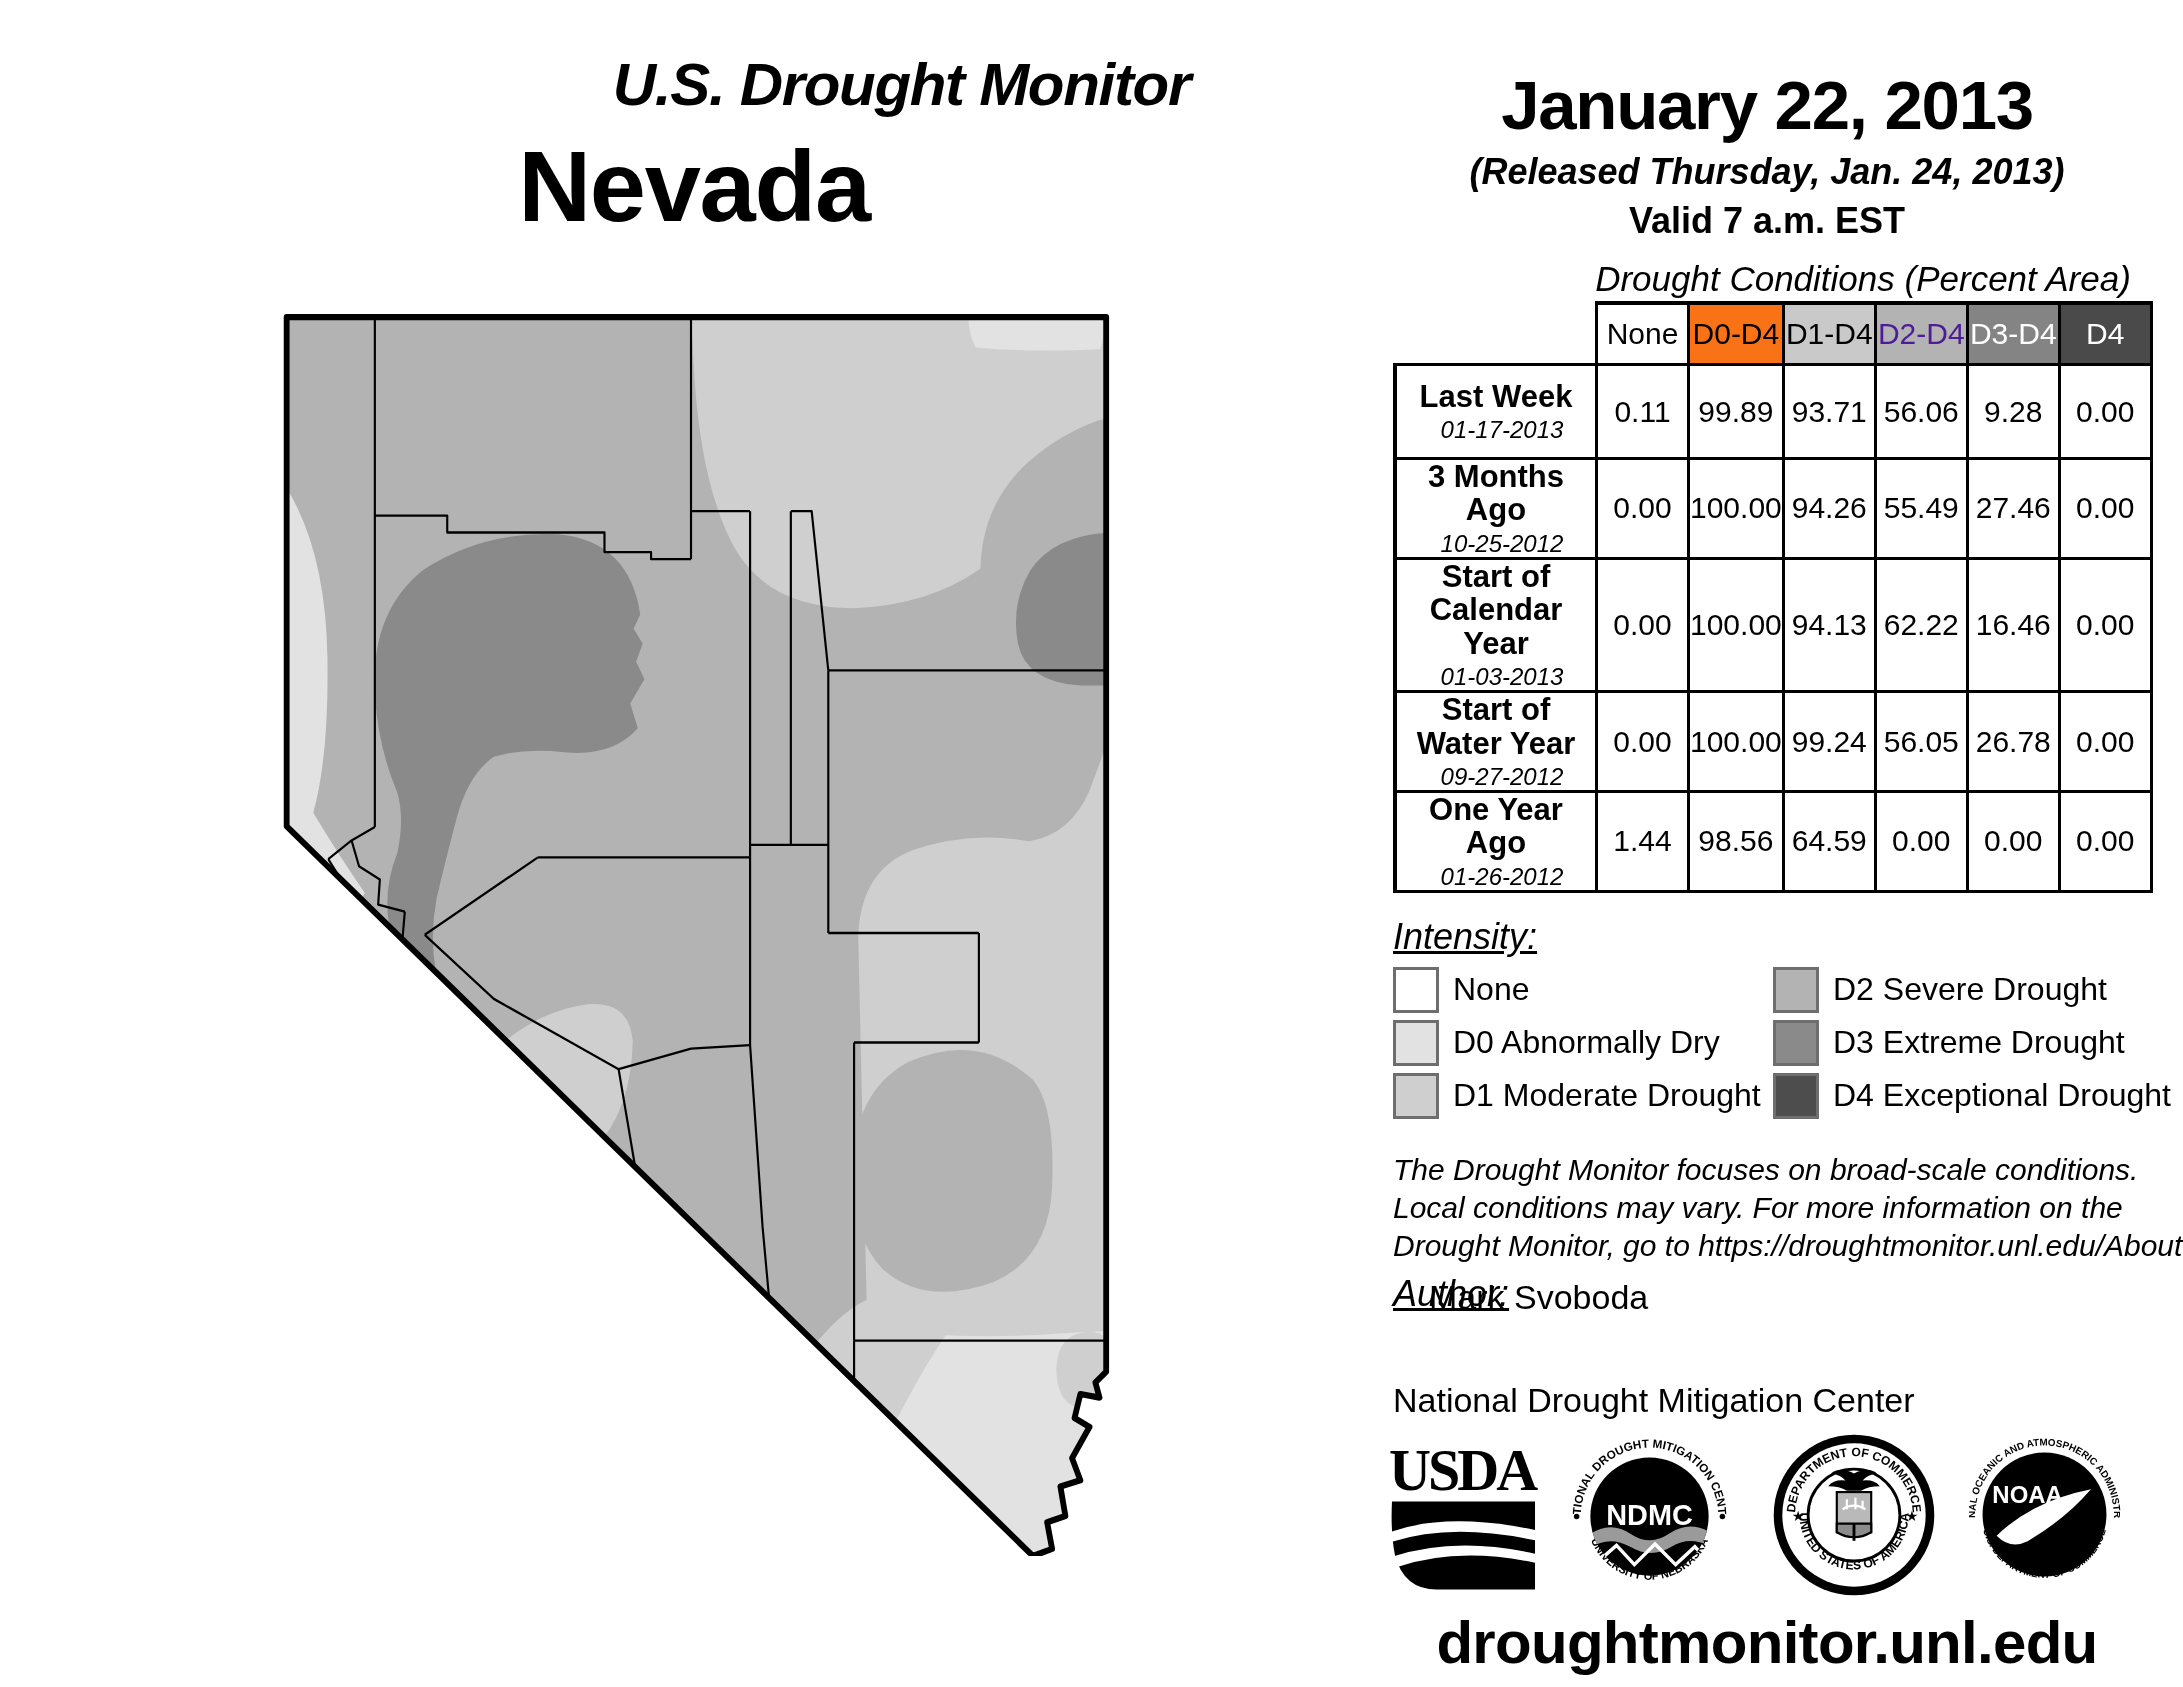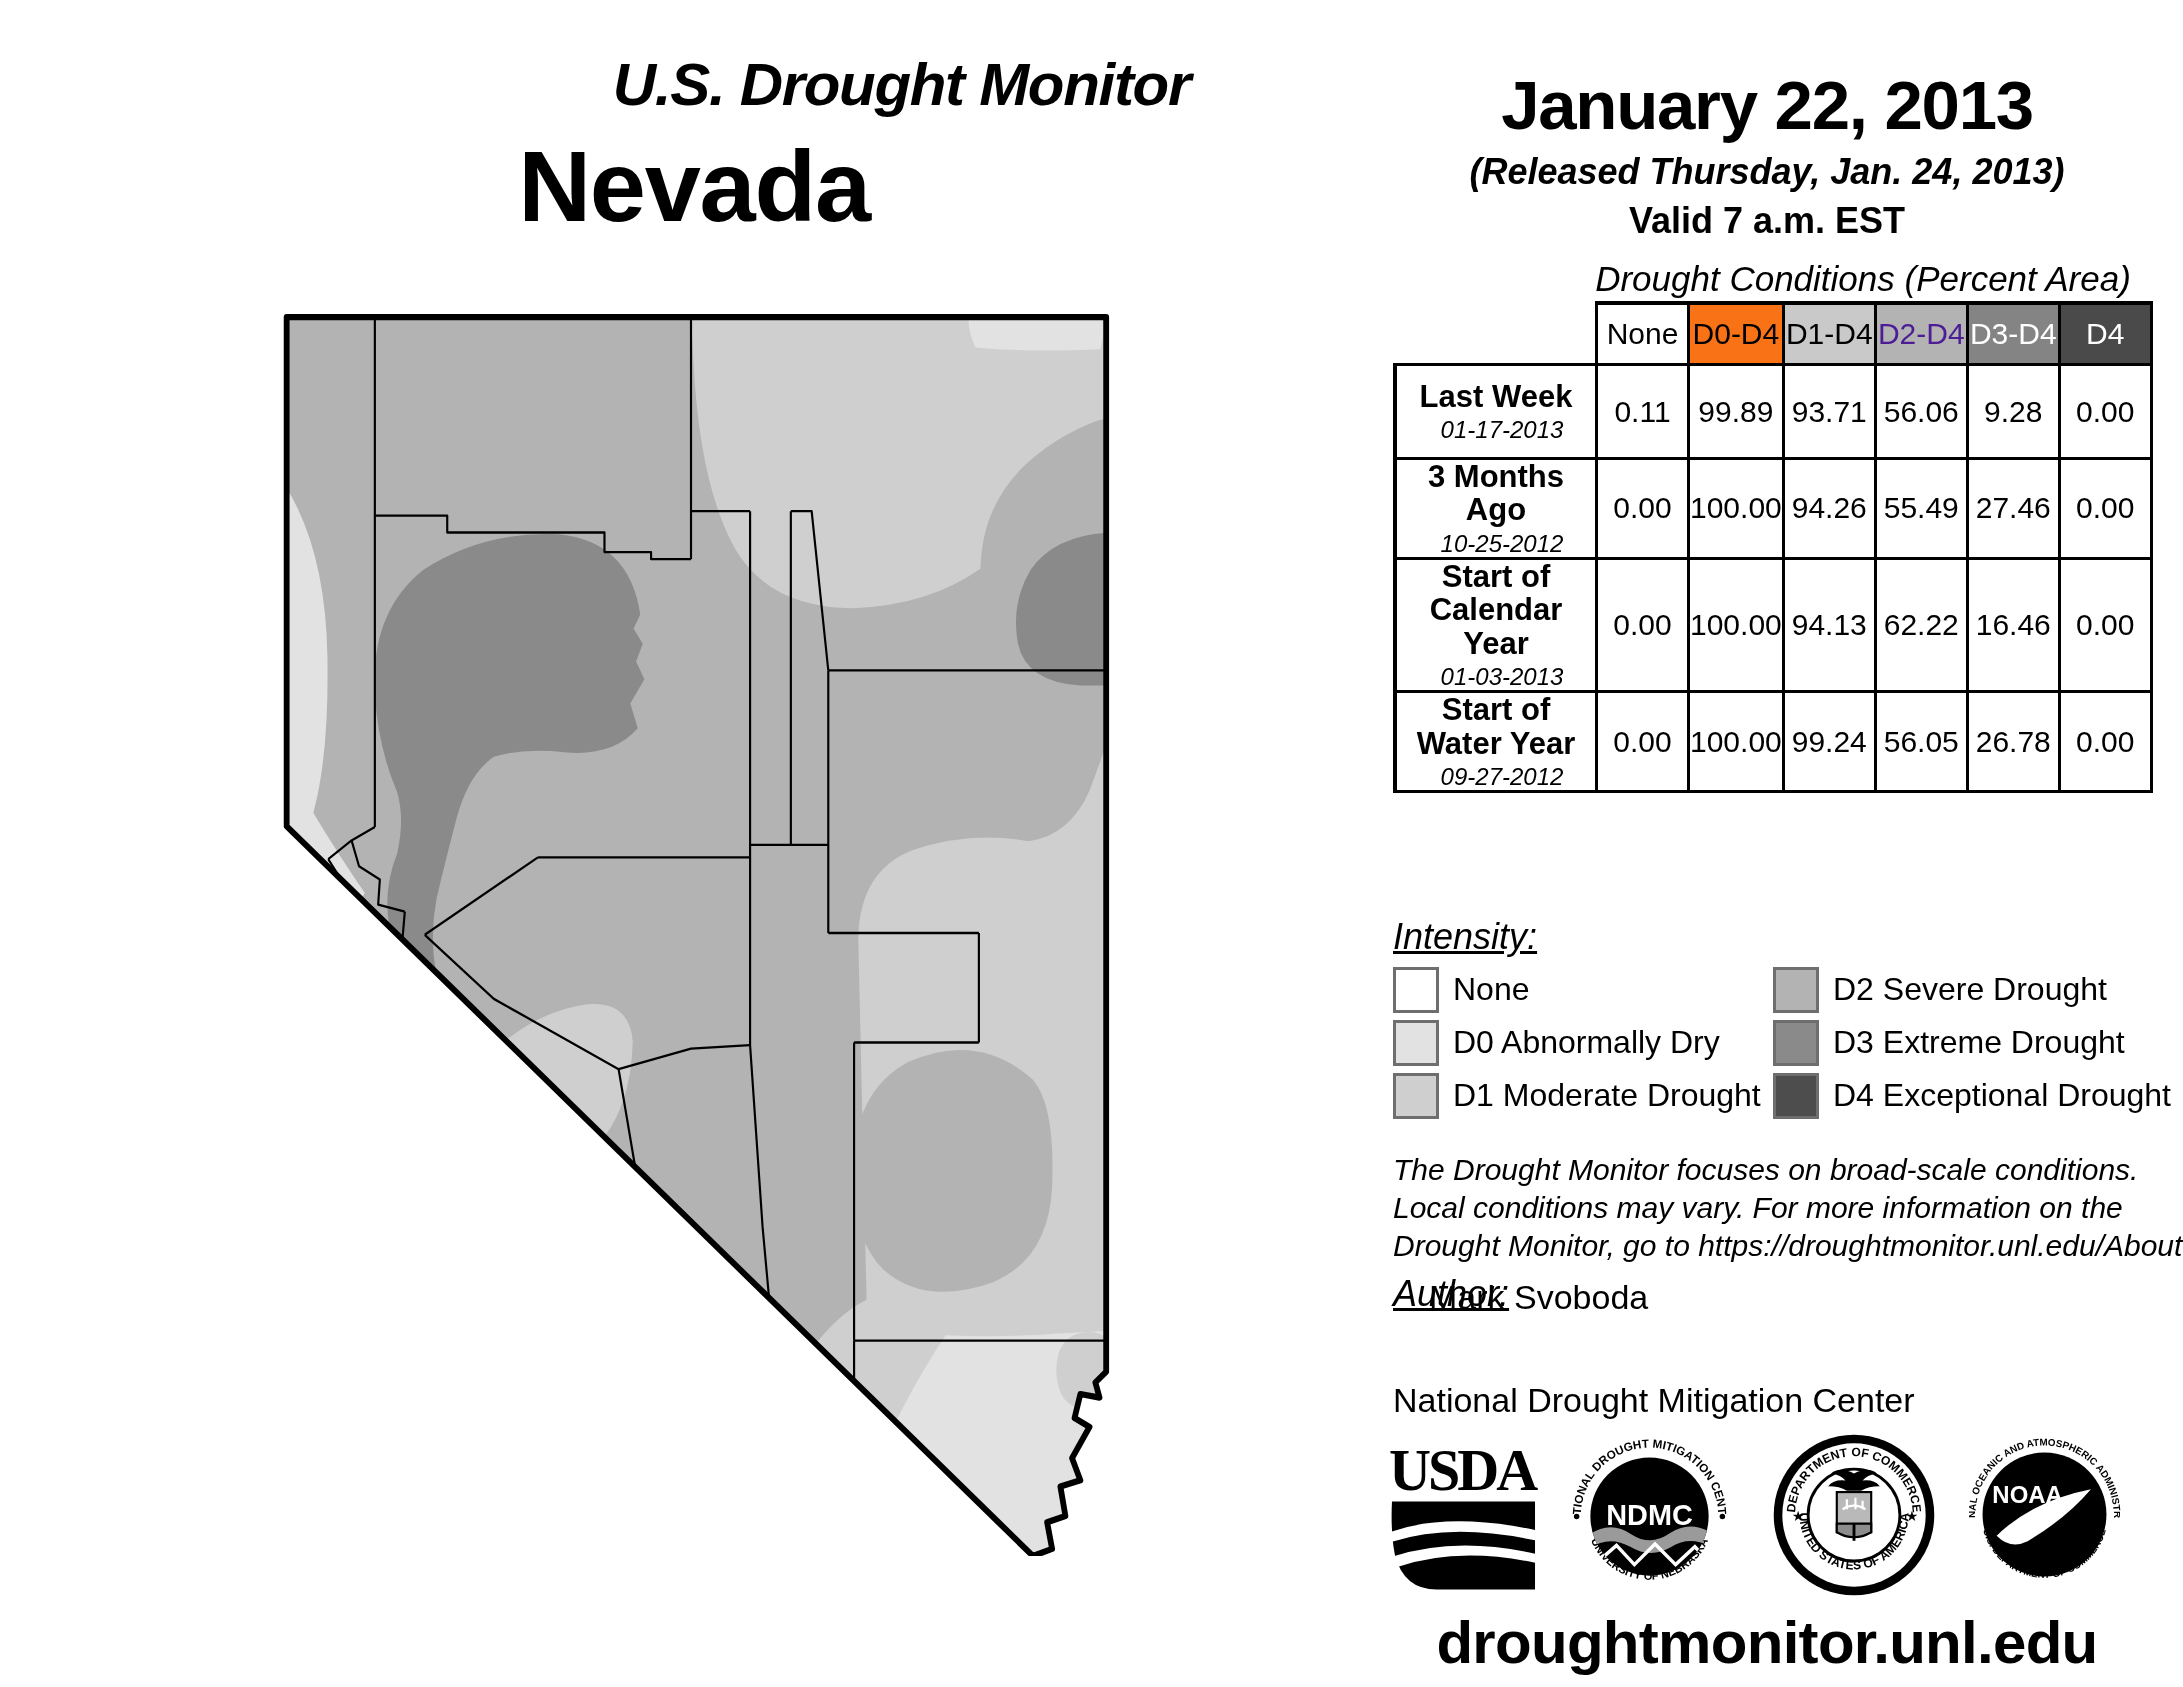--- a/index.html
+++ b/index.html
@@ -180,20 +180,29 @@
   </tr>
   <tr>
     <td class="rowlab"><span>Start of Water Year</span><span class="sub">09-27-2012</span></td>
     <td class="val">0.00</td>
     <td class="val">100.00</td>
     <td class="val">99.24</td>
     <td class="val">56.05</td>
     <td class="val">26.78</td>
     <td class="val">0.00</td>
   </tr>
+  <tr>
+    <td class="rowlab"><span>One Year Ago</span><span class="sub">01-26-2012</span></td>
+    <td class="val">1.44</td>
+    <td class="val">98.56</td>
+    <td class="val">64.59</td>
+    <td class="val">0.00</td>
+    <td class="val">0.00</td>
+    <td class="val">0.00</td>
+  </tr>
 </tbody>
   </table>
 
 <div class="abs" id="legend-title">Intensity:</div>
 
 <div class="lg-item" style="left:1393px;top:967px;">
   <span class="lg-chip" style="background-color: rgb(255, 255, 255);"></span>
   <span class="lg-label">None</span>
 </div>
 <div class="lg-item" style="left:1393px;top:1020px;">

